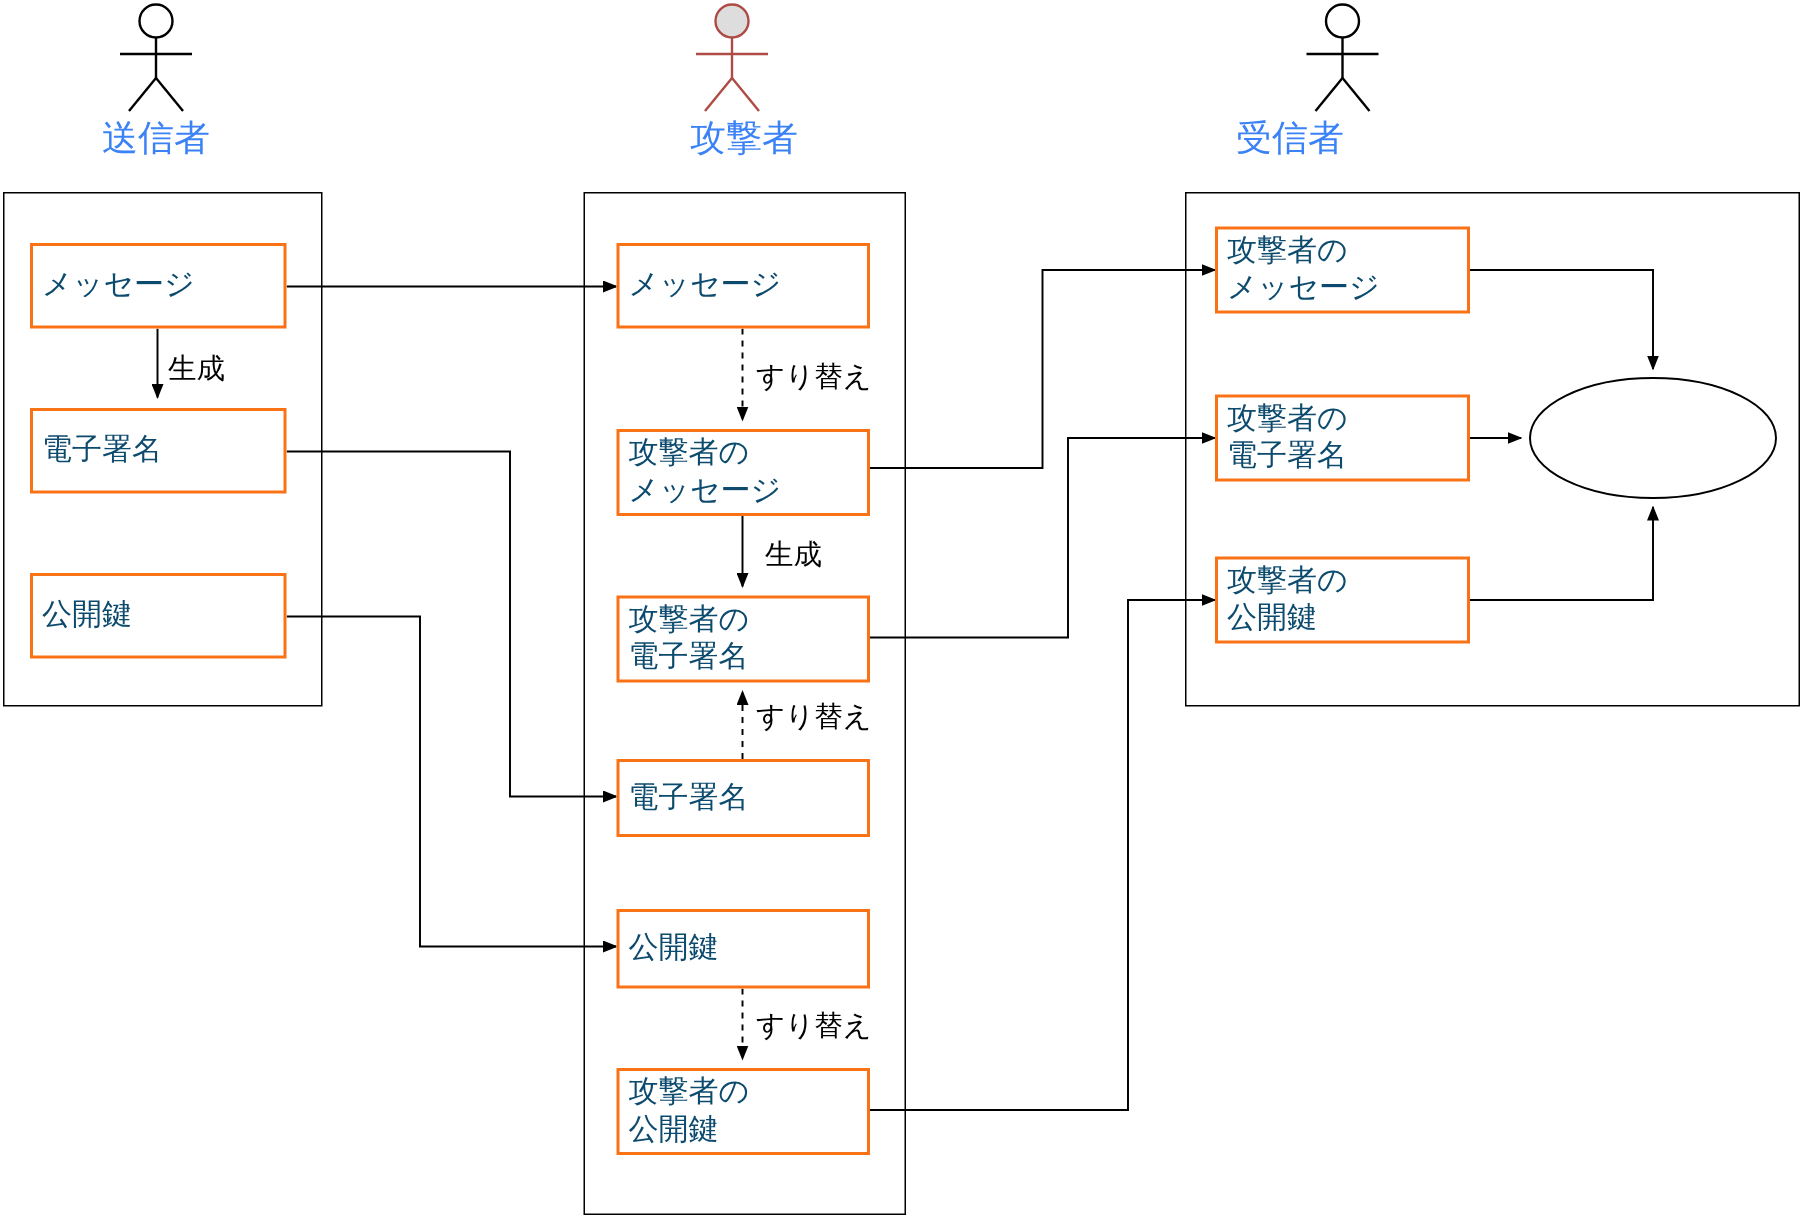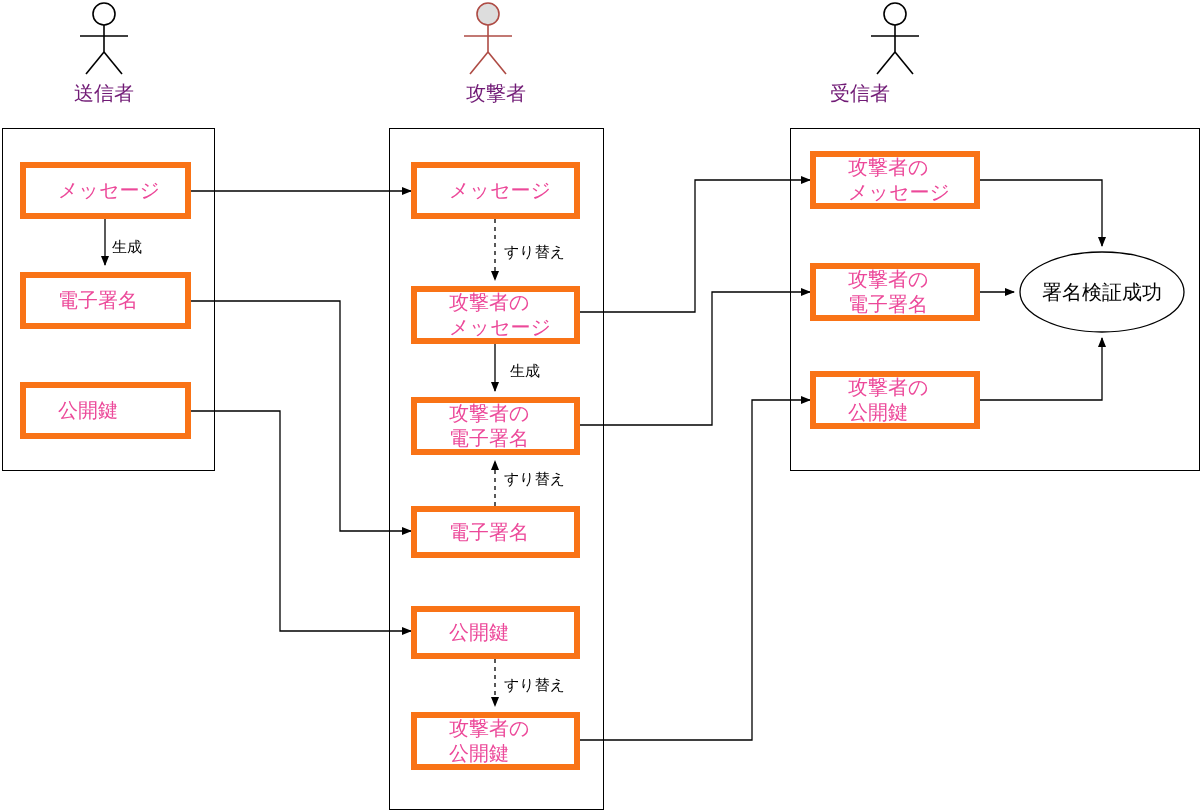--- a/index.html
+++ b/index.html
@@ -4,36 +4,36 @@
 <style>
   html,body{margin:0;padding:0;background:#ffffff;}
   body{
     width:1202px;height:812px;overflow:hidden;
     font-family:"Liberation Sans","DejaVu Sans",sans-serif;
     color:#000000;
   }
   #stage{position:relative;width:1202px;height:812px;}
   svg#canvas{position:absolute;left:0;top:0;width:1202px;height:812px;}
   .actor-label{
-    position:absolute;text-align:center;font-size:20px;line-height:22px;
-    color:#701a75;white-space:nowrap;
+    position:absolute;text-align:center;font-size:24px;line-height:22px;
+    color:#3b82f6;white-space:nowrap;
   }
   .node-box{
     position:absolute;box-sizing:border-box;
-    border:6px solid #f97316;background:#ffffff;
+    border:2px solid #f97316;background:#ffffff;
     display:flex;align-items:center;
-    font-size:20px;line-height:25px;color:#ec4899;padding-left:26px;
+    font-size:20px;line-height:25px;color:#0c4a6e;
   }
   .node-box .txt{padding-left:6px;white-space:pre-line;}
   .container-box{
     position:absolute;box-sizing:border-box;
     border:1px solid #000000;background:transparent;
   }
   .edge-label{
-    position:absolute;font-size:15px;line-height:17px;color:#000000;
+    position:absolute;font-size:19px;line-height:17px;color:#000000;
     background:#ffffff;padding:0 2px;white-space:nowrap;
   }
   .ellipse-node{
     position:absolute;display:flex;align-items:center;justify-content:center;
     font-size:20px;color:#000000;white-space:nowrap;
   }
 </style>
 </head>
 <body>
 
@@ -172,17 +172,14 @@
   </div>
   <div class="node-box" style="left:810px;top:263px;width:170px;height:58px;">
     <span class="txt">攻撃者の
 電子署名</span>
   </div>
   <div class="node-box" style="left:810px;top:371px;width:170px;height:58px;">
     <span class="txt">攻撃者の
 公開鍵</span>
   </div>
 
-  <div class="ellipse-node" style="left:1020px;top:272px;width:164px;height:40px;">
-    <span>署名検証成功</span>
-  </div>
 
 </div>
 
 </body></html>

